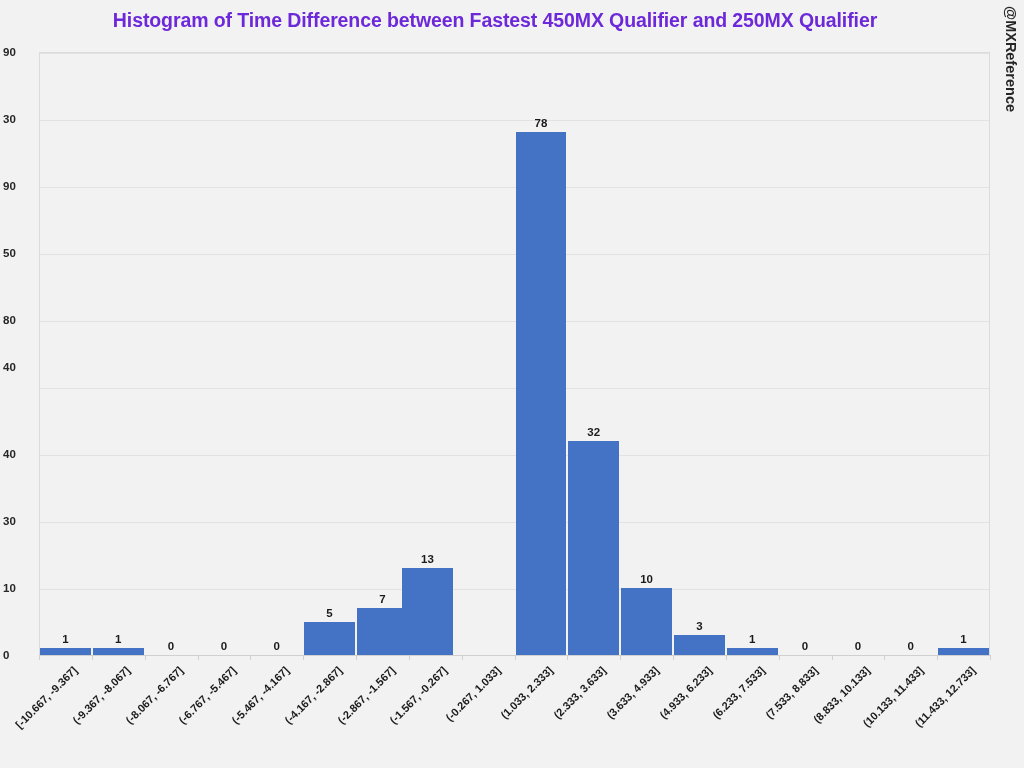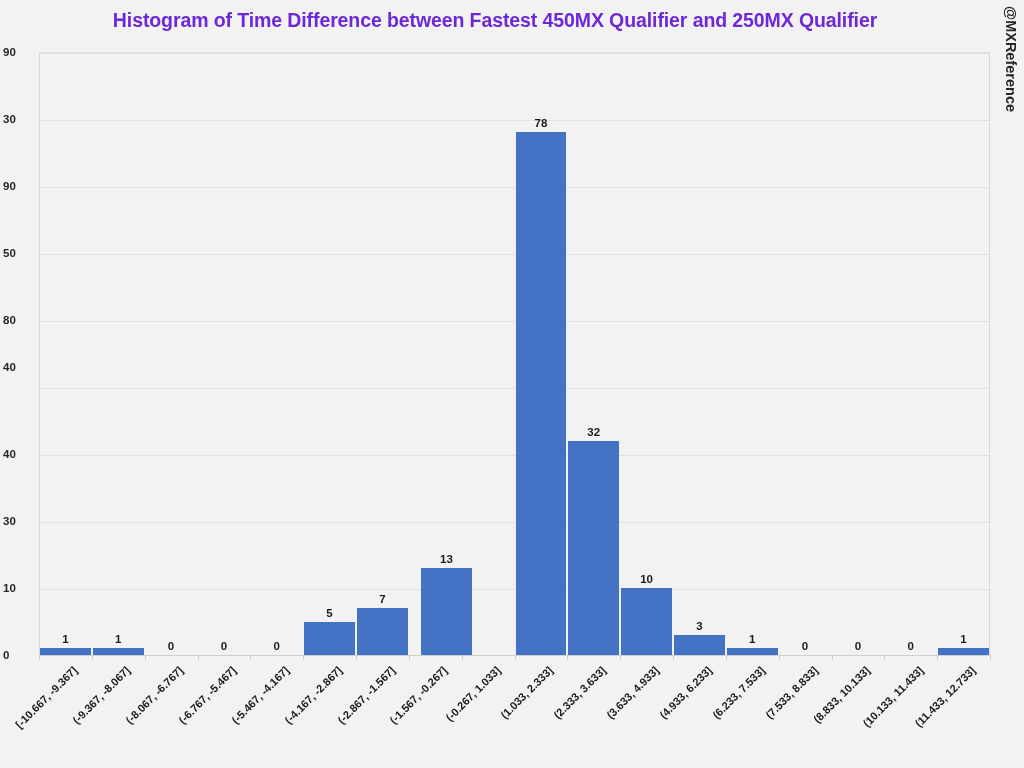--- a/index.html
+++ b/index.html
@@ -207,21 +207,21 @@
         <div class="bar-value" style="bottom: 3px;">0</div>
       </div>
       <div class="bar-slot" style="left: 264.167px; width: 52.8333px;">
         <div class="bar" title="(-4.167, -2.867]: 5" style="height: 33.5px; background: rgb(68, 114, 196);"></div>
         <div class="bar-value" style="bottom: 36.5px;">5</div>
       </div>
       <div class="bar-slot" style="left: 317px; width: 52.8333px;">
         <div class="bar" title="(-2.867, -1.567]: 7" style="height: 46.9px; background: rgb(68, 114, 196);"></div>
         <div class="bar-value" style="bottom: 49.9px;">7</div>
       </div>
-      <div class="bar-slot" style="left: 381px; width: 52.8333px; text-decoration: underline;">
+      <div class="bar-slot" style="left: 362px; width: 52.8333px; text-decoration: underline;">
         <div class="bar" title="(-1.567, -0.267]: 13" style="height: 87.1px; background: rgb(68, 114, 196);"></div>
         <div class="bar-value" style="bottom: 90.1px;">13</div>
       </div>
       <div class="bar-slot" style="left: 475.5px; width: 52.8333px;">
         <div class="bar" title="(1.033, 2.333]: 78" style="height: 522.6px; background: rgb(68, 114, 196);"></div>
         <div class="bar-value" style="bottom: 525.6px;">78</div>
       </div>
       <div class="bar-slot" style="left: 528.333px; width: 52.8333px;">
         <div class="bar" title="(2.333, 3.633]: 32" style="height: 214.4px; background: rgb(68, 114, 196);"></div>
         <div class="bar-value" style="bottom: 217.4px;">32</div>

